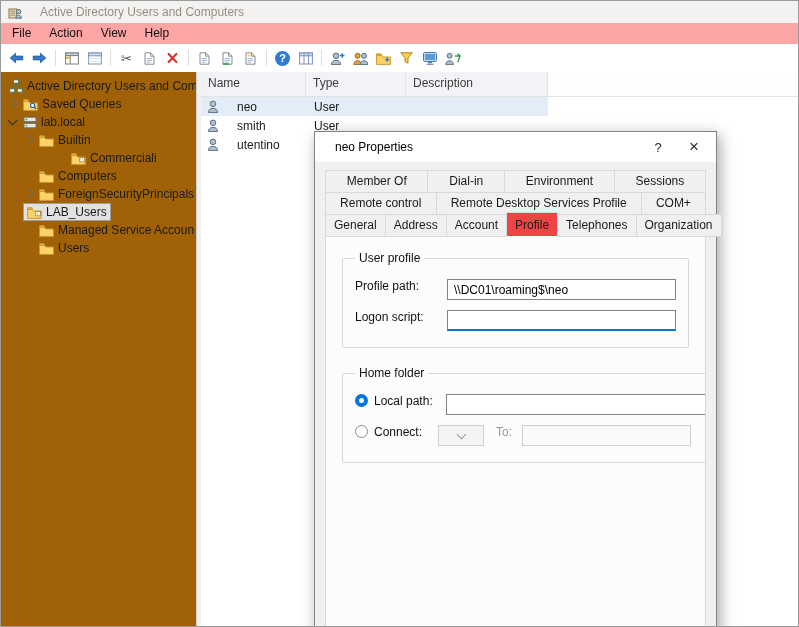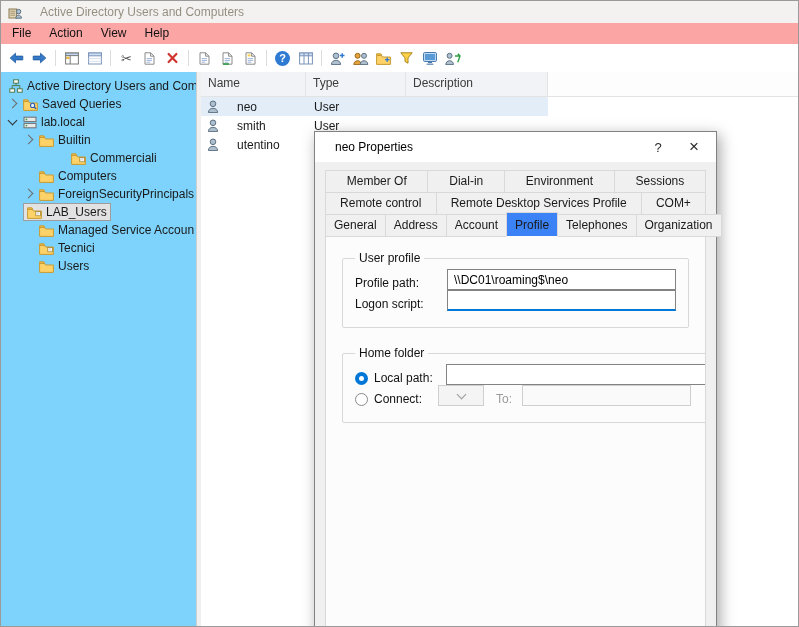--- a/index.html
+++ b/index.html
@@ -15,21 +15,21 @@
   
   .toolbar{height:28px;background:#fff;border-bottom:1px solid #d4d4d4;display:flex;align-items:center;padding-left:4px;}
   .tbtn{width:23px;height:23px;display:inline-flex;align-items:center;justify-content:center;}
   .tsep{width:1px;height:16px;background:#dcdcdc;margin:0 4px;flex-shrink:0;}
   .tico{display:inline-flex;align-items:center;justify-content:center;line-height:0;}
   .glyph{font-size:13px;line-height:1;}
   .helpico{display:inline-flex;width:15px;height:15px;border-radius:50%;background:#2f7bd3;color:#fff;
     font-weight:bold;font-size:11px;align-items:center;justify-content:center;line-height:1;}
   
   .main{position:absolute;top:71px;left:0;right:0;bottom:0;display:flex;}
-  .tree{width:195px;flex-shrink:0;background:#7dd3fc;padding-top:5px;overflow:hidden;}
+  .tree{width:195px;flex-shrink:0;background:#a16207;padding-top:5px;overflow:hidden;}
   .splitter{width:4px;background:#f0f0f0;border-left:1px solid #cfcfcf;flex-shrink:0;}
   .tree-row{height:18px;display:flex;align-items:center;white-space:nowrap;overflow:hidden;}
   .chevbox{width:14px;display:inline-flex;justify-content:center;flex-shrink:0;}
   .chev{display:inline-block;width:6px;height:6px;border-right:1.4px solid #6b6b6b;border-bottom:1.4px solid #6b6b6b;
     transform:rotate(-45deg);margin-top:-2px;}
   .chev.down{transform:rotate(45deg);border-color:#2f2f2f;margin-top:-3px;}
   .chev.dim2{border-color:#9a9a9a;margin-top:-2px;}
   .labelbox{display:inline-flex;align-items:center;gap:4px;border:1px solid transparent;padding:0 3px;height:16px;}
   .labelbox.selected{background:#e2e2e2;border-color:#9d9d9d;}
   .tree-label{font-size:12px;}
@@ -51,26 +51,26 @@
   .dlg-title{font-size:12px;color:#000;padding-left:10px;}
   .dlg-btn{width:36px;height:30px;display:flex;align-items:center;justify-content:center;color:#2b2b2b;font-size:13px;}
   .dlg-btn.help{margin-left:auto;}
   .dlg-btn.close{font-size:17px;margin-right:4px;}
   .tabs{padding:8px 10px 0;display:flex;flex-direction:column;position:relative;z-index:3;justify-content:space-between;}
   .tabrow{display:flex;}
   .tabrow + .tabrow{margin-top:-1px;}
   .tab{flex:1 1 auto;text-align:center;padding:3px 8px 4px;background:#f0f0f0;border:1px solid #d9d9d9;
     margin-right:-1px;font-size:12px;white-space:nowrap;color:#1a1a1a;position:relative;}
   .tab:last-child{margin-right:0;}
-  .tab.active{background:#3b82f6;border-bottom-color:#fcfcfc;z-index:4;margin-top:-2px;padding-top:5px;}
+  .tab.active{background:#ef4444;border-bottom-color:#fcfcfc;z-index:4;margin-top:-2px;padding-top:5px;}
   .tabpage{flex:1;margin:-1px 10px 10px;border:1px solid #d9d9d9;background:#fcfcfc;padding:14px 16px 16px;
     position:relative;z-index:1;overflow:hidden;}
   fieldset.group{border:1px solid #d8d8d8;border-radius:2px;margin:0 0 18px;padding:4px 12px 16px;}
   legend{font-size:12px;padding:0 4px;color:#111;}
-  .frow{display:flex;align-items:flex-end;}
+  .frow{display:flex;align-items:flex-start;margin-top:10px;}
   .flabel{width:92px;flex-shrink:0;font-size:12px;color:#111;}
   .flabel.rlab{width:72px;}
   .flabel.rlab2{width:64px;}
   input.txt{flex:1;height:21px;box-sizing:border-box;border:1px solid #838383;padding:1px 6px;
     font:12px "Liberation Sans",sans-serif;background:#fff;outline:none;min-width:0;}
   input.txt.focusline{border-bottom:2px solid #0078d7;}
   input.txt.dis{background:#fafafa;border-color:#cfcfcf;margin-right:18px;}
   .radio{width:13px;height:13px;box-sizing:border-box;border-radius:50%;border:1px solid #8a8a8a;background:#fff;
     flex-shrink:0;margin-right:6px;}
   .radio.checked{border:4px solid #0076d7;}
@@ -384,34 +384,20 @@
             <span class="tree-label">Managed Service Accoun</span>
           </span>
         </div>
         <div class="tree-row" style="padding-left: 20px;">
           <span class="chevbox"></span>
           <span class="labelbox">
             <span class="tico">
               <svg width="15" height="13" viewBox="0 0 15 13">
                 <path d="M.6 3.4h4.8l1.2 1.6h7.8v7.4H.6z" fill="#fdd268" stroke="#c89b33"></path>
                 <path d="M.6 3.4V1.8h4.2l1.1 1.6z" fill="#f2c14e" stroke="#c89b33"></path>
-                <rect x="8.8" y="5.6" width="4.6" height="4.2" fill="#fff" stroke="#9a7b22" stroke-width=".7"></rect>
-                <path d="M9.8 6.8h2.6M9.8 8h2.6" stroke="#b0b8c4" stroke-width=".6"></path>
-              </svg>
-            </span>
-            <span class="tree-label">Tecnici</span>
-          </span>
-        </div>
-        <div class="tree-row" style="padding-left: 20px;">
-          <span class="chevbox"></span>
-          <span class="labelbox">
-            <span class="tico">
-              <svg width="15" height="13" viewBox="0 0 15 13">
-                <path d="M.6 3.4h4.8l1.2 1.6h7.8v7.4H.6z" fill="#fdd268" stroke="#c89b33"></path>
-                <path d="M.6 3.4V1.8h4.2l1.1 1.6z" fill="#f2c14e" stroke="#c89b33"></path>
               </svg>
             </span>
             <span class="tree-label">Users</span>
           </span>
         </div>
       </div>
     <div class="splitter"></div>
     <div class="list">
       <div class="list-header" id="listheader">
           <span class="hcell" style="width: 105px;">Name</span>

